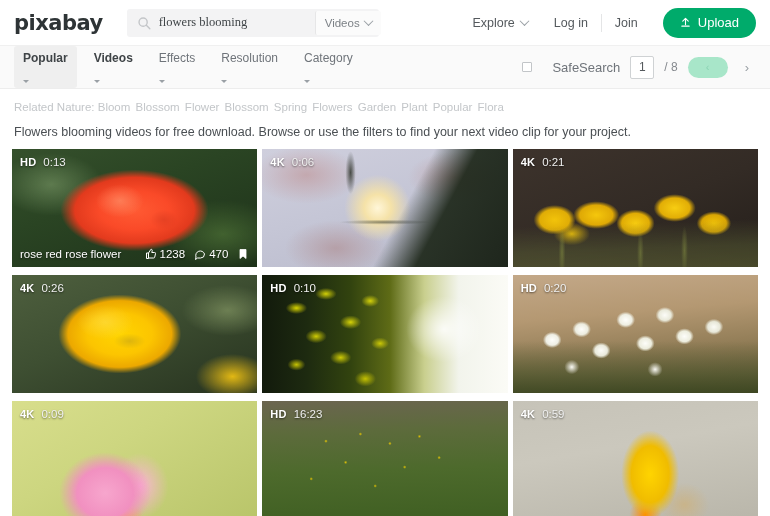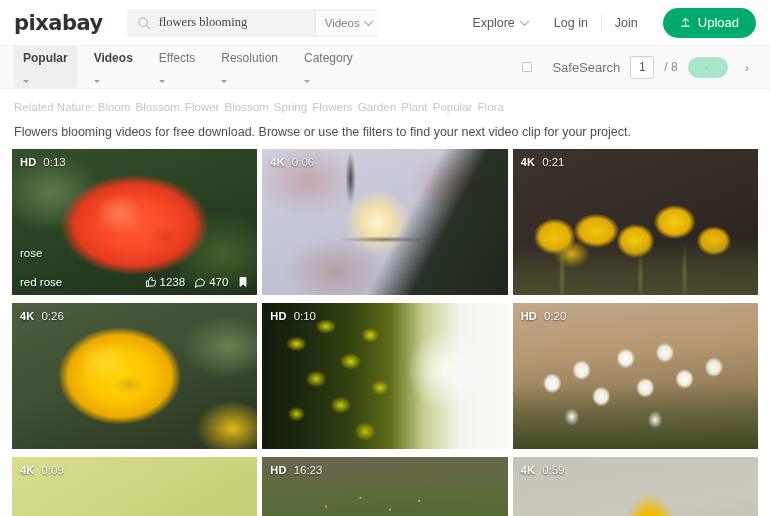--- a/index.html
+++ b/index.html
@@ -138,21 +138,21 @@
 
   
   .grid {
     padding: 0 12px;
     display: grid;
     grid-template-columns: repeat(3, 1fr);
     gap: 8px 5px;
   }
   .card {
     position: relative;
-    height: 146px;
+    height: 118px;
     overflow: hidden;
     cursor: pointer;
     background: #333;
   }
   .card .photo { position: absolute; inset: 0; }
   .badge {
     position: absolute; top: 7px; left: 8px;
     display: flex; align-items: baseline; gap: 7px;
     z-index: 5;
     text-shadow: 0 1px 2px rgba(0,0,0,.55);
@@ -160,21 +160,21 @@
   .q { font-size: 11px; font-weight: bold; color: #fff; letter-spacing: .2px; }
   .dur { font-size: 11.5px; color: #f0f0f0; }
   .meta {
     position: absolute; left: 0; right: 0; bottom: 0;
     height: 26px; z-index: 6;
     display: flex; align-items: center;
     padding: 0 8px;
     color: #fff; font-size: 11.5px;
     text-shadow: 0 1px 2px rgba(0,0,0,.6);
   }
-  .meta .tags { display: flex; gap: 17px; flex-direction: column; }
+  .meta .tags { display: flex; gap: 3px; }
   .meta .stats { margin-left: auto; display: flex; align-items: center; gap: 9px; }
   .stat { display: flex; align-items: center; gap: 3px; }
   .ic { width: 12px; height: 12px; flex: 0 0 12px; }
 
   
   .ph-rose {
     background:
       radial-gradient(ellipse 42% 48% at 50% 52%, #ff5a33 0%, #fa4a28 34%, #e23a1d 58%, rgba(190,46,20,0) 72%),
       radial-gradient(ellipse 20% 22% at 50% 50%, #ff7a52 0%, rgba(255,122,82,0) 70%),
       radial-gradient(ellipse 30% 38% at 16% 30%, #5d7a4e 0%, rgba(93,122,78,0) 70%),

